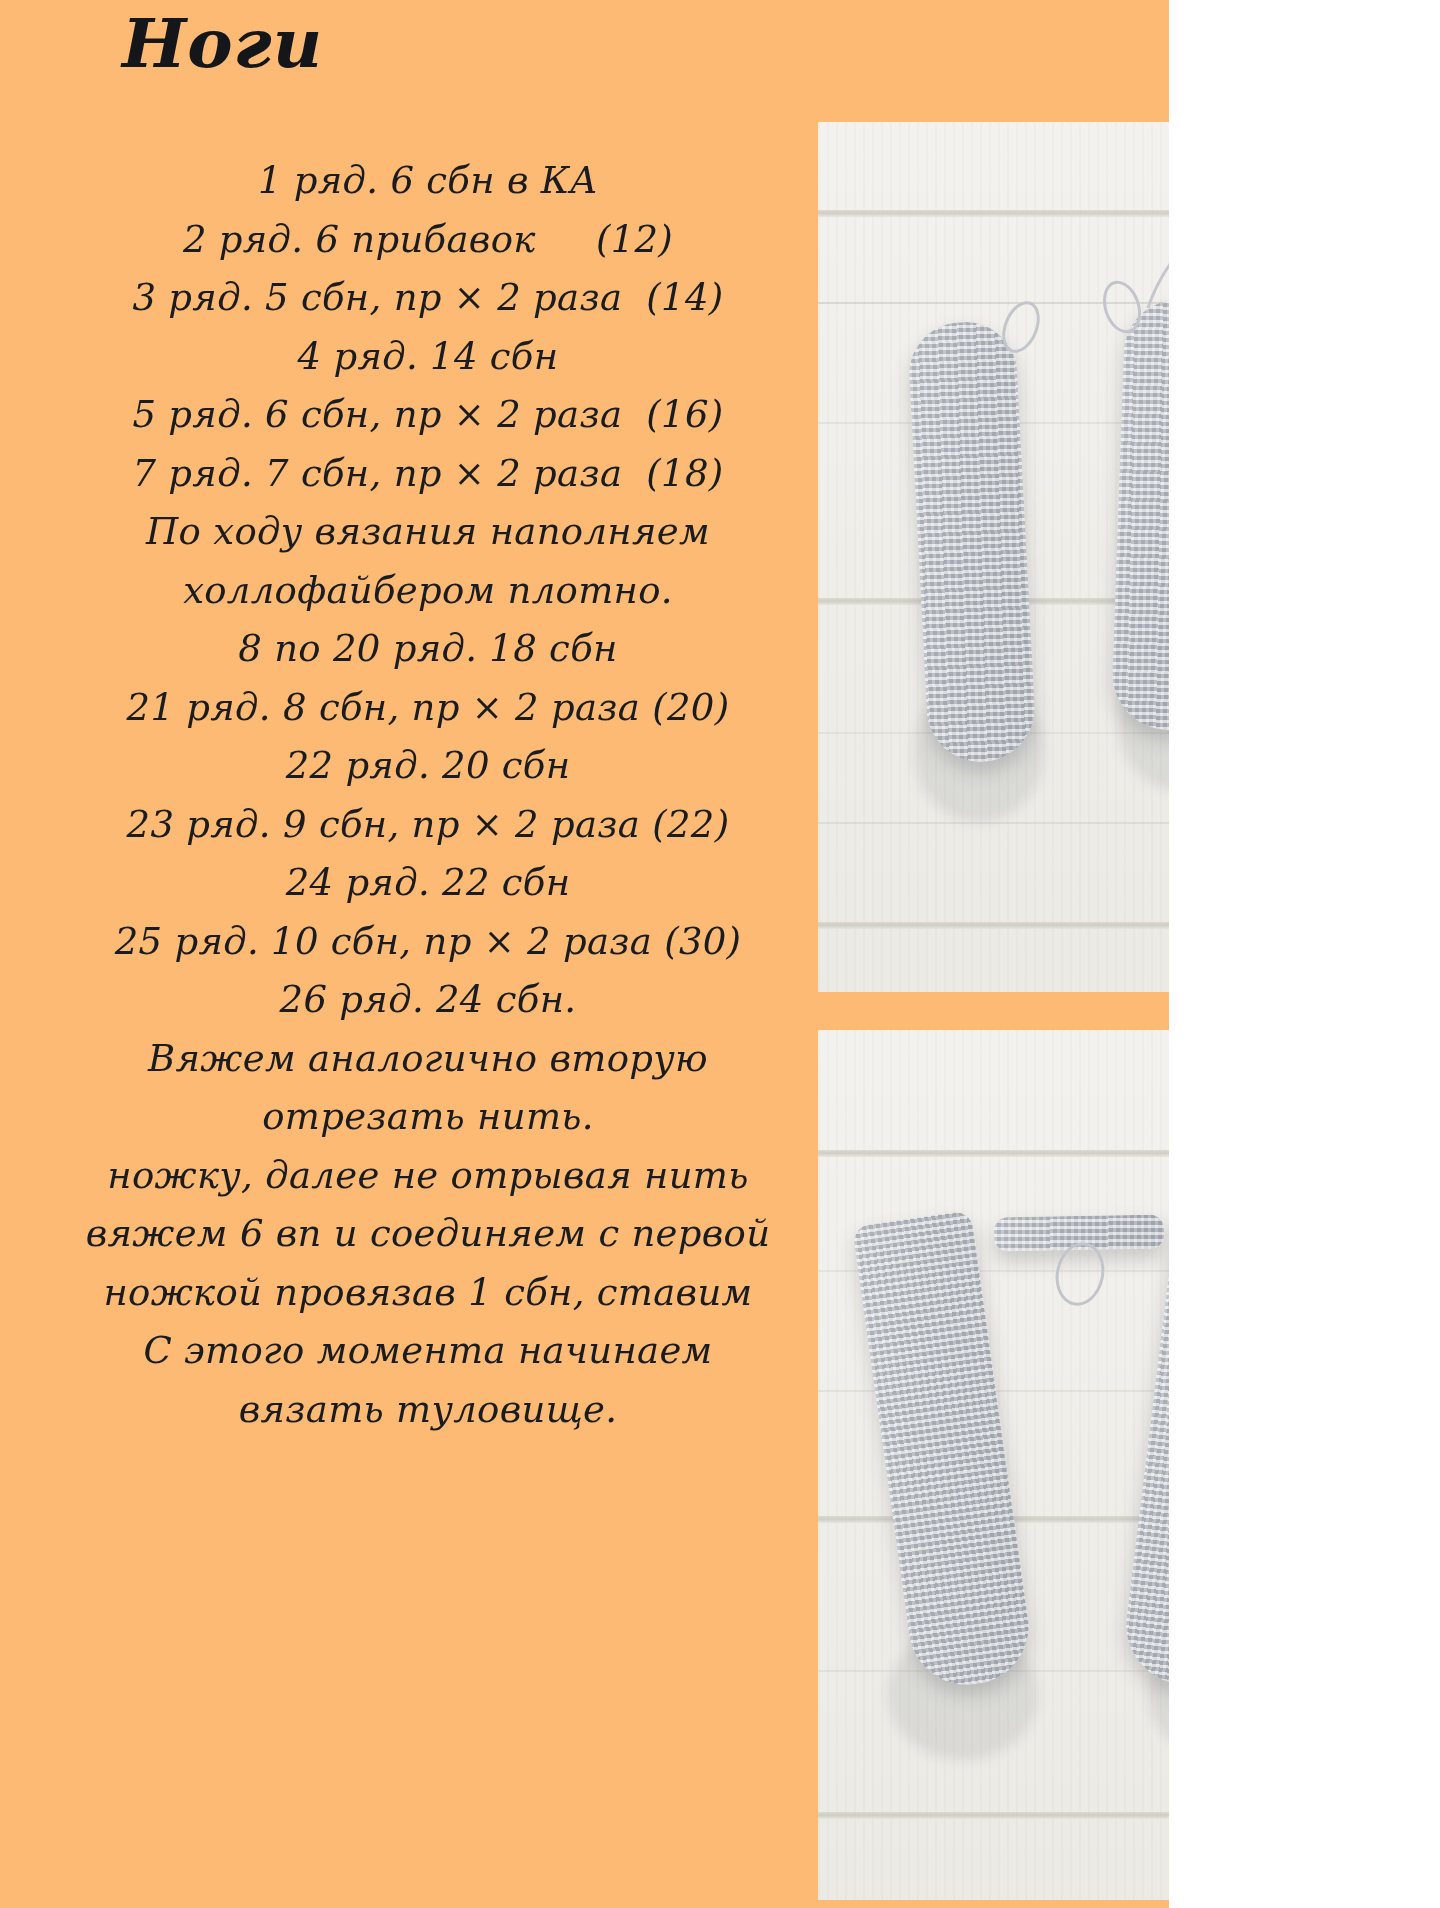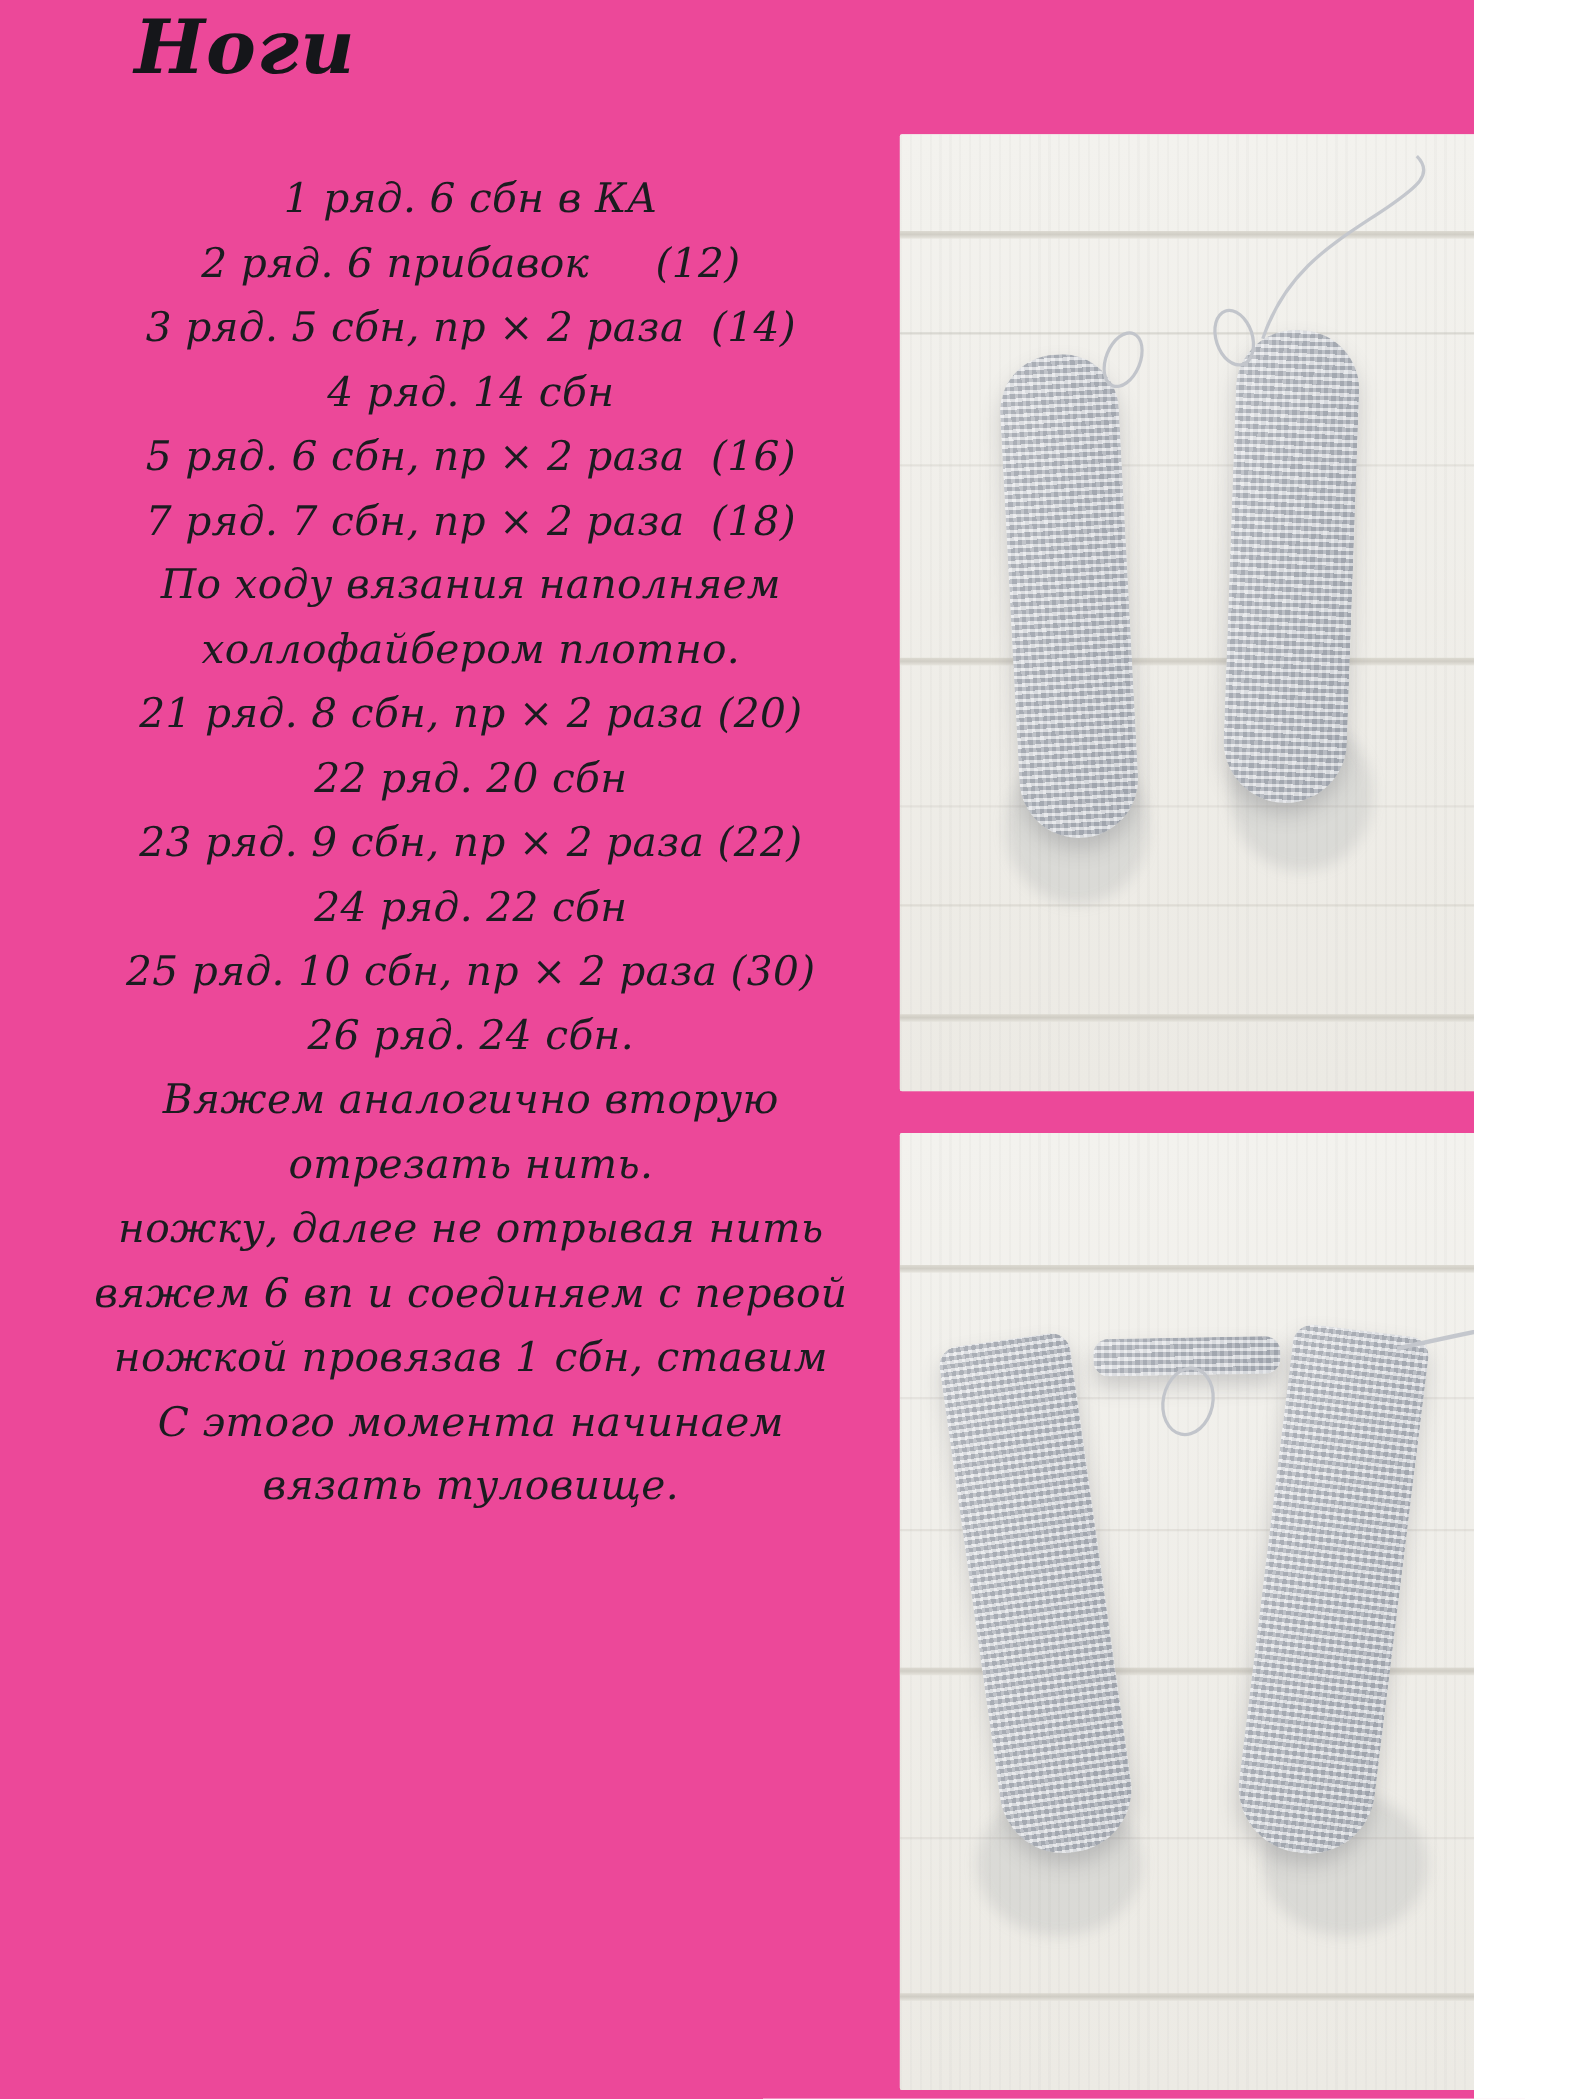--- a/index.html
+++ b/index.html
@@ -8,23 +8,23 @@
     background: #ffffff;
   }
   body {
     width: 1440px;
     height: 1908px;
     font-family: "DejaVu Serif", serif;
     overflow: hidden;
   }
   .page {
     position: relative;
-    width: 1340px;
+    width: 1169px;
     height: 1908px;
-    background: #ec4899;
+    background: #fdba74;
     box-sizing: border-box;
     overflow: hidden;
   }
   .title {
     position: absolute;
     left: 122px;
     top: 8px;
     font-family: "DejaVu Serif", serif;
     font-style: italic;
     font-weight: bold;
@@ -131,20 +131,21 @@
 
   <div class="text-col">
     <div class="line">1 ряд. 6 сбн в КА</div>
     <div class="line">2 ряд. 6 прибавок     (12)</div>
     <div class="line">3 ряд. 5 сбн, пр × 2 раза  (14)</div>
     <div class="line">4 ряд. 14 сбн</div>
     <div class="line">5 ряд. 6 сбн, пр × 2 раза  (16)</div>
     <div class="line">7 ряд. 7 сбн, пр × 2 раза  (18)</div>
     <div class="line">По ходу вязания наполняем</div>
     <div class="line">холлофайбером плотно.</div>
+    <div class="line">8 по 20 ряд. 18 сбн</div>
     <div class="line">21 ряд. 8 сбн, пр × 2 раза (20)</div>
     <div class="line">22 ряд. 20 сбн</div>
     <div class="line">23 ряд. 9 сбн, пр × 2 раза (22)</div>
     <div class="line">24 ряд. 22 сбн</div>
     <div class="line">25 ряд. 10 сбн, пр × 2 раза (30)</div>
     <div class="line">26 ряд. 24 сбн.</div>
     <div class="line">Вяжем аналогично вторую</div>
     <div class="line">отрезать нить.</div>
     <div class="line">ножку, далее не отрывая нить</div>
     <div class="line">вяжем 6 вп и соединяем с первой</div>

